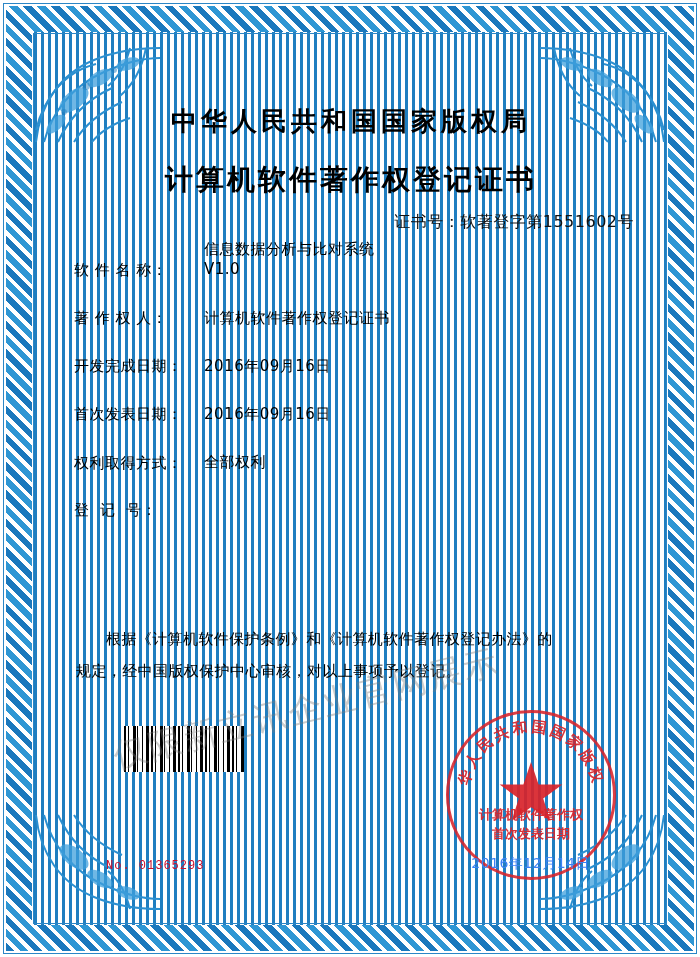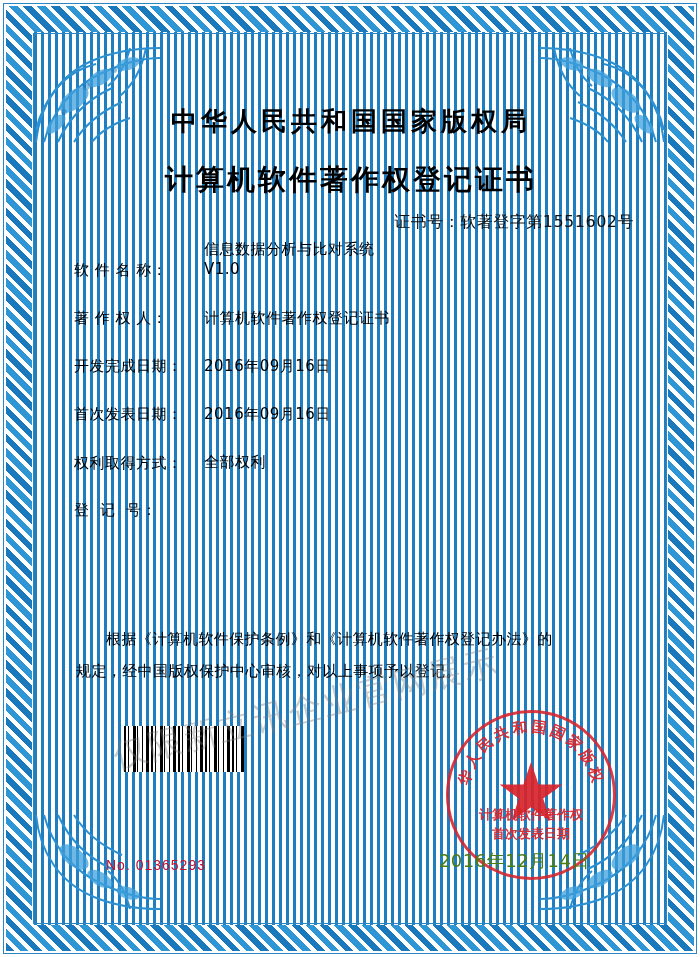--- a/index.html
+++ b/index.html
@@ -212,31 +212,31 @@
     line-height: 1.45;
     font-weight: bold;
     opacity: 0.92;
   }
 
   
   .footer-no {
     position: absolute;
     left: 72px;
     bottom: 52px;
-    font-size: 14px;
+    font-size: 12px;
     color: #c8102e;
-    font-family: Liberation Sans, sans-serif;
+    font-family: Liberation Mono, monospace;
     letter-spacing: 1px;
   }
   .footer-date {
     position: absolute;
     right: 78px;
     bottom: 52px;
-    font-size: 18px;
-    color: #4d7c0f;
+    font-size: 14px;
+    color: #3b82f6;
     font-family: "DejaVu Sans", "Liberation Sans", sans-serif;
     letter-spacing: 0.5px;
   }
 </style>
 </head>
 <body>
 
 <div class="certificate">
 
   <div class="border-frame"></div>

